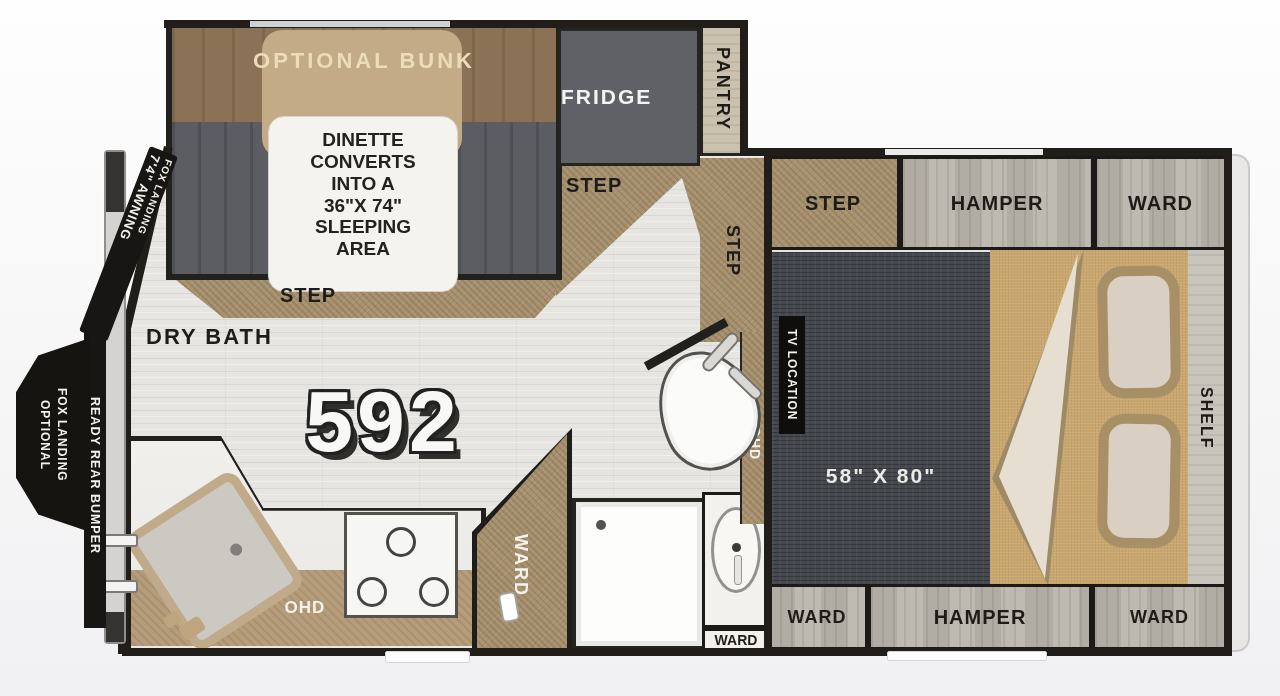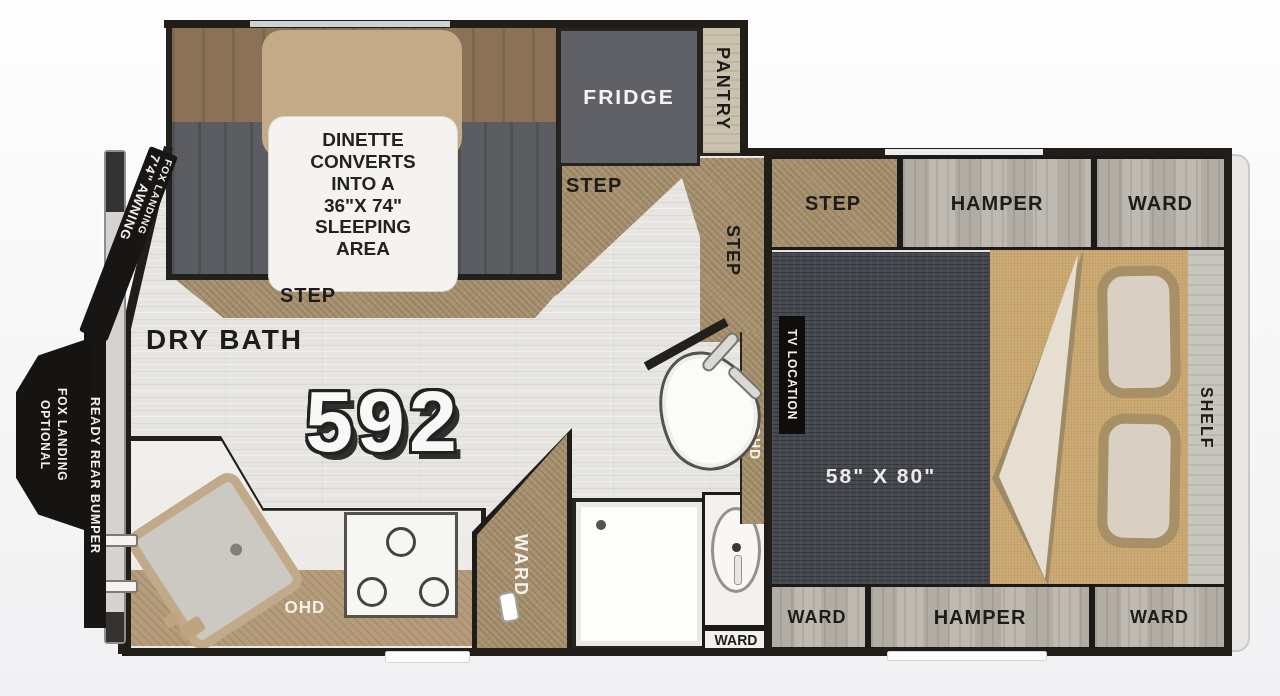--- a/index.html
+++ b/index.html
@@ -96,23 +96,24 @@
   <div class="abs" style="left:166px;top:20px;width:396px;height:260px;background:#23211d;">
     <div class="abs back" style="left:6px;top:6px;width:384px;height:96px;"></div>
     <div class="abs seat" style="left:6px;top:102px;width:384px;height:152px;"></div>
     <div class="abs" style="left:96px;top:10px;width:200px;height:128px;border-radius:20px;background:#c4ab87;"></div>
     <div class="abs note" style="left:102px;top:96px;width:190px;height:176px;border-radius:16px;background:#f5f3ef;border:1px solid #d8d4cc;text-align:center;padding-top:12px;box-sizing:border-box;font-size:19px;font-weight:bold;color:#23221f;line-height:1.15;">DINETTE
 CONVERTS
 INTO A
 36"X 74"
 SLEEPING
 AREA</div>
+    <div class="abs" style="left:30px;top:28px;width:336px;text-align:center;font-size:22px;font-weight:bold;color:#ecdcba;letter-spacing:3px;">OPTIONAL BUNK</div>
   </div>
 
-  <div class="abs" style="left:558px;top:28px;width:142px;height:138px;background:#5f6167;border:3px solid #26241f;box-sizing:border-box;display:flex;align-items:center;justify-content:center;">
+  <div class="abs" style="left:558px;top:28px;width:142px;height:138px;background:#5f6167;border:3px solid #26241f;box-sizing:border-box;display:flex;align-items:center;">
     <span class="wlbl" style="font-size:21px;letter-spacing:2px;color:#f4f4f2;">FRIDGE</span>
   </div>
   <div class="abs" style="left:700px;top:22px;width:44px;height:134px;background-color:#cac1ae;background-image:repeating-linear-gradient(0deg,rgba(90,75,55,0.10) 0 2px,transparent 2px 9px);border:3px solid #26241f;box-sizing:border-box;display:flex;align-items:center;justify-content:center;">
     <span class="vtext lbl" style="font-size:18px;letter-spacing:2px;">PANTRY</span>
   </div>
 
   <div class="abs cell tan" style="left:766px;top:156px;width:134px;height:94px;">
     <span class="lbl" style="font-size:20px;letter-spacing:1px;">STEP</span>
   </div>
   <div class="abs cell wood" style="left:900px;top:156px;width:194px;height:94px;">
@@ -160,21 +161,21 @@
   <div class="abs" style="left:887px;top:651px;width:160px;height:10px;background:#fcfcfc;border:1px solid #d5d5d3;border-radius:2px;box-sizing:border-box;"></div>
   <div class="abs" style="left:122px;top:328px;width:9px;height:328px;background:#211e1a;"></div>
   <div class="abs" style="left:164px;top:146px;width:9px;height:194px;background:#211e1a;transform:rotate(13deg);transform-origin:top left;"></div>
 
   <div class="abs lbl" style="left:262px;top:284px;width:92px;text-align:center;font-size:20px;letter-spacing:1px;">STEP</div>
   <div class="abs lbl" style="left:566px;top:174px;font-size:20px;letter-spacing:1px;">STEP</div>
   <div class="abs" style="left:719px;top:208px;width:26px;height:86px;display:flex;align-items:center;justify-content:center;">
     <span class="vtext lbl" style="font-size:18px;letter-spacing:1px;">STEP</span>
   </div>
 
-  <div class="abs lbl" style="left:146px;top:324px;font-size:28px;letter-spacing:2px;">DRY BATH</div>
+  <div class="abs lbl" style="left:146px;top:324px;font-size:22px;letter-spacing:2px;">DRY BATH</div>
   <div class="abs model" style="left:238px;top:378px;width:290px;text-align:center;font-size:86px;line-height:1;">592</div>
 
   <div class="abs" style="left:104px;top:150px;width:22px;height:494px;background:#d4d3d1;border:2px solid #8f8e8c;border-radius:4px;box-sizing:border-box;"></div>
   <div class="abs" style="left:106px;top:152px;width:18px;height:60px;background:#343331;"></div>
   <div class="abs" style="left:106px;top:612px;width:18px;height:30px;background:#343331;"></div>
   <div class="abs" style="left:96px;top:534px;width:42px;height:13px;background:#f4f3f1;border:2px solid #7b7a78;border-radius:3px;box-sizing:border-box;"></div>
   <div class="abs" style="left:96px;top:580px;width:42px;height:13px;background:#f4f3f1;border:2px solid #7b7a78;border-radius:3px;box-sizing:border-box;"></div>
 
   <div class="abs" style="left:150px;top:146px;width:30px;height:198px;background:#181614;border-radius:3px;transform:rotate(21deg);transform-origin:top left;display:flex;flex-direction:row;justify-content:center;gap:1px;padding-top:6px;box-sizing:border-box;">
     <span class="vtext wlbl" style="font-size:13px;letter-spacing:1px;">7'4" AWNING</span>

